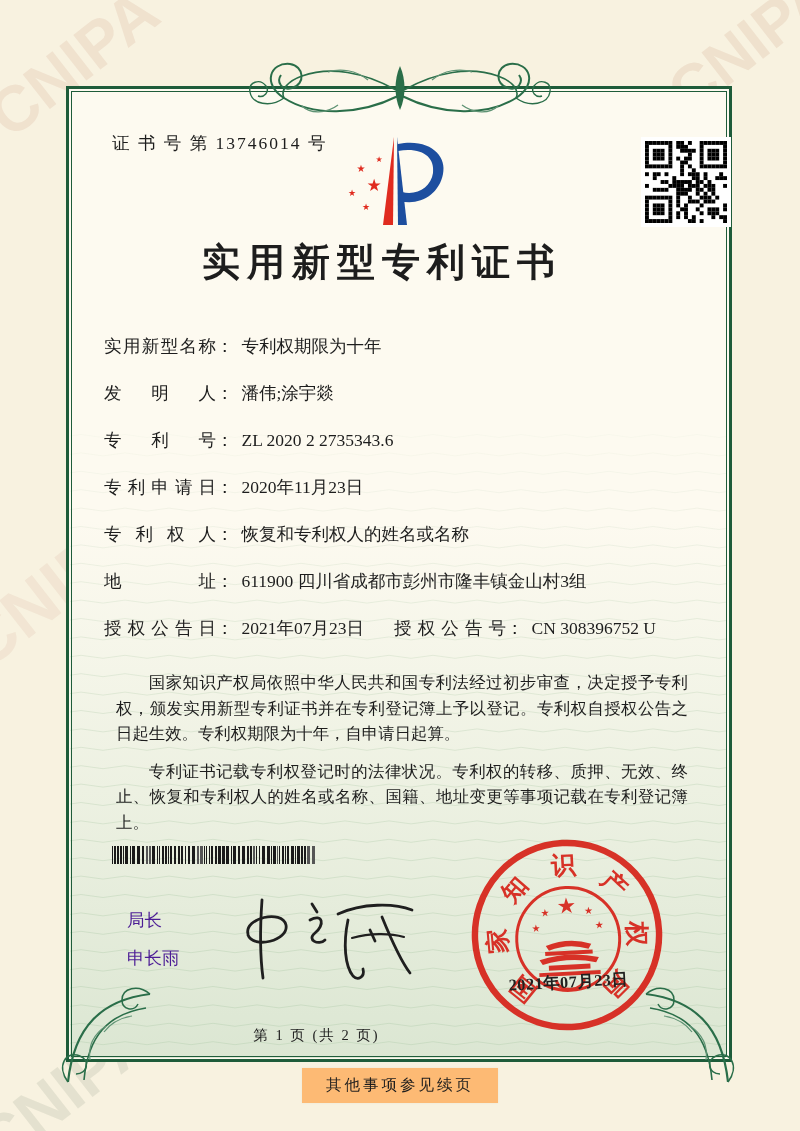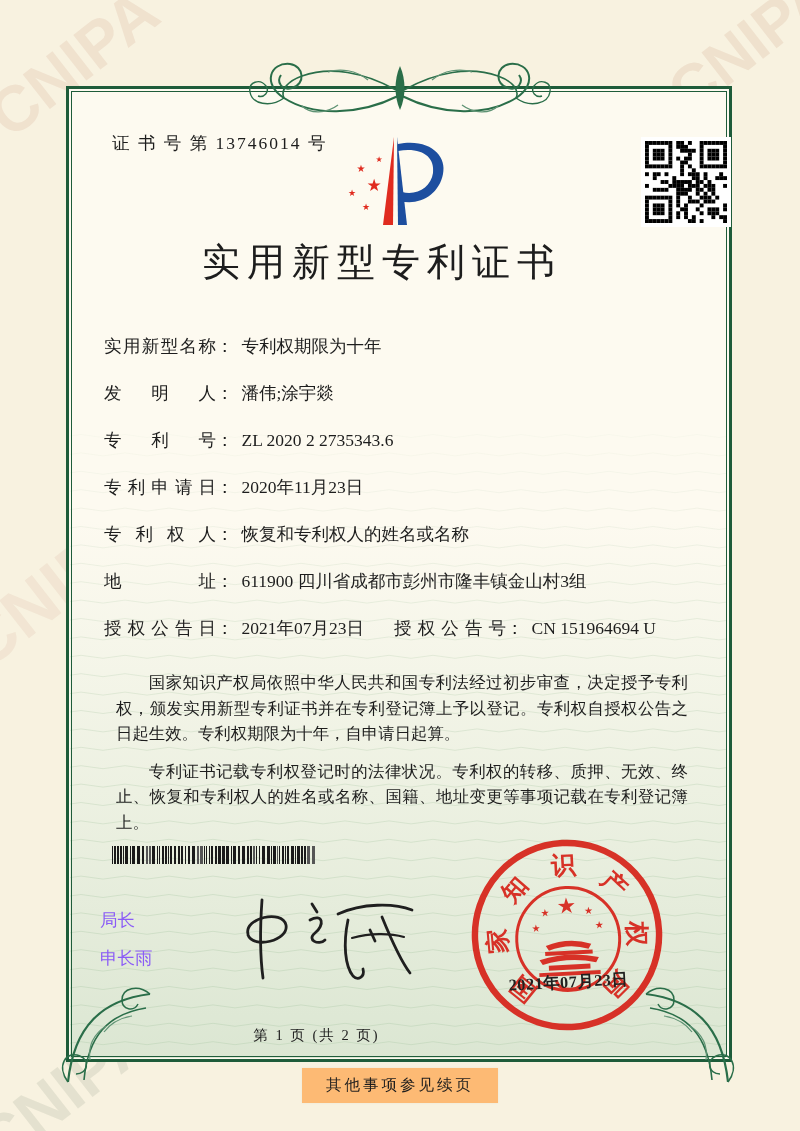--- a/index.html
+++ b/index.html
@@ -12,32 +12,32 @@
   .sheet{position:absolute;left:66px;top:86px;width:664px;height:974px;background:#fdfaf0;}
   .frame{position:absolute;left:71px;top:91px;width:654px;height:964px;
          border:1px solid #1e5c3a;outline:3px solid #1e5c3a;outline-offset:2px;}
   .tint{position:absolute;left:70px;top:520px;width:656px;height:538px;
         background:linear-gradient(180deg,rgba(222,233,214,0) 0%,rgba(214,228,206,.45) 55%,rgba(205,222,198,.7) 100%);}
   .waves{position:absolute;left:70px;top:430px;}
   .orn{position:absolute;}
   
   .certno{position:absolute;left:112px;top:131px;font-size:17.5px;letter-spacing:2px;}
   .title{position:absolute;left:0;top:237px;width:764px;text-align:center;
-         font-size:38px;font-weight:normal;letter-spacing:7px;}
+         font-size:38px;font-weight:bold;letter-spacing:7px;}
   .fields{position:absolute;left:104px;top:336px;font-size:17.5px;}
   .frow{margin-bottom:26px;line-height:21px;white-space:nowrap;}
   .jlabel{display:inline-flex;justify-content:space-between;width:112px;vertical-align:top;}
   .colon{margin-right:8px;}
   .grant2{margin-left:30px;}
   .paras{position:absolute;left:104px;top:658px;width:596px;font-size:16.4px;
          line-height:25.6px;text-align:justify;}
   .paras p{margin:12px;text-indent:2em;}
   .barcode{position:absolute;left:112px;top:846px;}
-  .sigblock{position:absolute;left:100px;top:901px;font-family:"Liberation Sans","DejaVu Sans",sans-serif;
-            font-size:17.5px;line-height:38px;color:#8b5cf6;}
+  .sigblock{position:absolute;left:127px;top:901px;font-family:"Liberation Sans","DejaVu Sans",sans-serif;
+            font-size:17.5px;line-height:38px;color:#4c1d95;}
   .sig-svg{position:absolute;left:232px;top:884px;}
   .seal{position:absolute;left:468px;top:836px;transform:rotate(-3deg);opacity:.95;}
   .pagenum{position:absolute;left:0;top:1026px;width:633px;text-align:center;font-size:14.5px;letter-spacing:2px;}
   .notebox{position:absolute;left:50%;top:1068px;transform:translateX(-50%);
            background:#fdba74;padding:7px 24px;font-size:15.5px;letter-spacing:3px;box-shadow:0 0 2px rgba(0,0,0,.06);}
   .qr{position:absolute;left:641px;top:137px;background:#fff;padding:4px;}
 </style>
 </head>
 <body>
 
@@ -415,21 +415,21 @@
           <span>权</span>
           <span>公</span>
           <span>告</span>
           <span>日</span>
         </span><span class="colon">：</span><span>2021年07月23日</span><span class="grant2"><span class="jlabel">
             <span>授</span>
             <span>权</span>
             <span>公</span>
             <span>告</span>
             <span>号</span>
-          </span><span class="colon">：</span><span>CN 151964694 U</span></span>
+          </span><span class="colon">：</span><span>CN 308396752 U</span></span>
     </div>
   </div>
 
   <div class="paras">
     <p>国家知识产权局依照中华人民共和国专利法经过初步审查，决定授予专利权，颁发实用新型专利证书并在专利登记簿上予以登记。专利权自授权公告之日起生效。专利权期限为十年，自申请日起算。</p>
     <p>专利证书记载专利权登记时的法律状况。专利权的转移、质押、无效、终止、恢复和专利权人的姓名或名称、国籍、地址变更等事项记载在专利登记簿上。</p>
   </div>
 
   <svg class="barcode" id="barcode" width="206" height="18">
       <rect x="0" y="0" width="1" height="18" fill="#1a1a1a"></rect>

